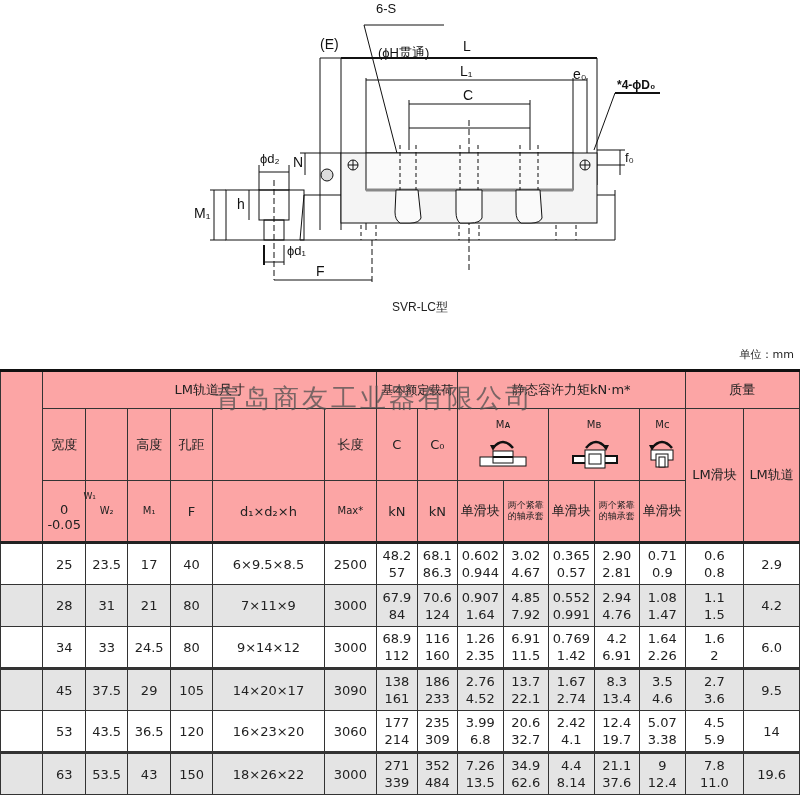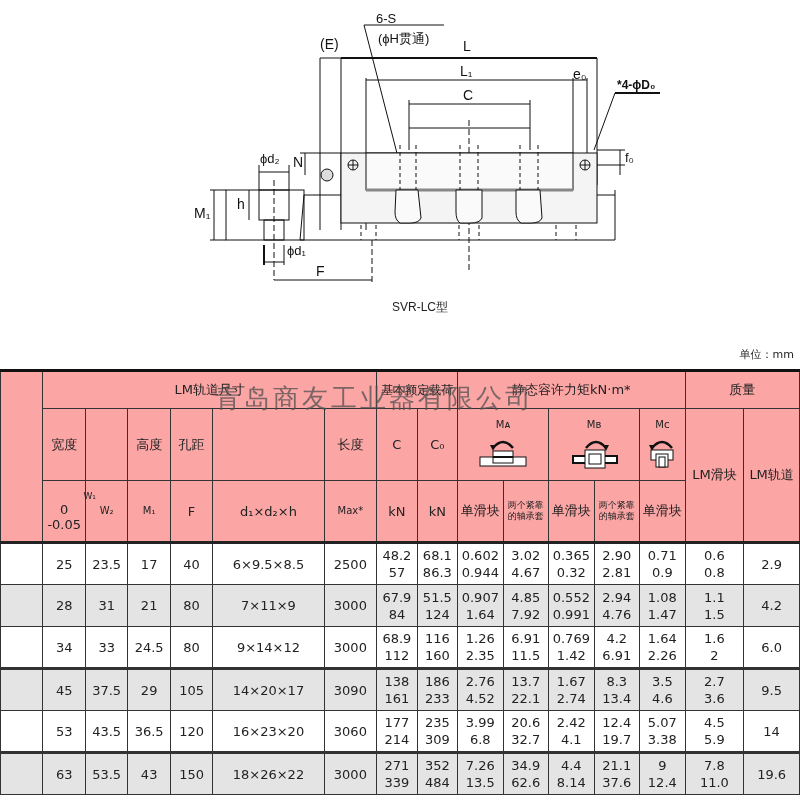--- a/index.html
+++ b/index.html
@@ -124,22 +124,22 @@
         <line x1="597" y1="165" x2="625" y2="165"></line>
 
       <line x1="264" y1="245" x2="264" y2="265" stroke-width="2"></line>
       <line x1="264" y1="262" x2="284" y2="262"></line>
       <line x1="284" y1="245" x2="284" y2="265"></line>
 
       <line x1="274" y1="280" x2="372" y2="280"></line>
       <line x1="372" y1="240" x2="372" y2="285" stroke-dasharray="6,3"></line>
     </g>
   </svg>
-  <span class="dlabel" style="left:376px;top:11px;text-align:center;">6-S</span>
-  <span class="dlabel" style="left:378px;top:30px;">(ϕH贯通)</span>
+  <span class="dlabel" style="left:376px;top:1px;text-align:center;">6-S</span>
+  <span class="dlabel" style="left:378px;top:44px;">(ϕH贯通)</span>
   <span class="dlabel" style="left:320px;top:36px;font-size:14px;">(E)</span>
   <span class="dlabel" style="left:463px;top:38px;font-size:14px;">L</span>
   <span class="dlabel" style="left:460px;top:63px;font-size:14px;">L₁</span>
   <span class="dlabel" style="left:463px;top:87px;font-size:14px;">C</span>
   <span class="dlabel" style="left:573px;top:66px;font-size:14px;">e₀</span>
   <span class="dlabel" style="left:617px;top:78px;font-size:12px;font-weight:bold;">*4-ϕD₀</span>
   <span class="dlabel" style="left:260px;top:151px;">ϕd₂</span>
   <span class="dlabel" style="left:293px;top:154px;font-size:14px;">N</span>
   <span class="dlabel" style="left:625px;top:150px;">f₀</span>
   <span class="dlabel" style="left:194px;top:205px;font-size:14px;">M₁</span>
@@ -262,21 +262,21 @@
         <td class="pair">
           <span>0.602</span>
           <span>0.944</span>
         </td>
         <td class="pair">
           <span>3.02</span>
           <span>4.67</span>
         </td>
         <td class="pair">
           <span>0.365</span>
-          <span>0.32</span>
+          <span>0.57</span>
         </td>
         <td class="pair">
           <span>2.90</span>
           <span>2.81</span>
         </td>
         <td class="pair">
           <span>0.71</span>
           <span>0.9</span>
         </td>
         <td class="pair">
@@ -291,21 +291,21 @@
         <td>31</td>
         <td>21</td>
         <td>80</td>
         <td>7×11×9</td>
         <td>3000</td>
         <td class="pair">
           <span>67.9</span>
           <span>84</span>
         </td>
         <td class="pair">
-          <span>51.5</span>
+          <span>70.6</span>
           <span>124</span>
         </td>
         <td class="pair">
           <span>0.907</span>
           <span>1.64</span>
         </td>
         <td class="pair">
           <span>4.85</span>
           <span>7.92</span>
         </td>

